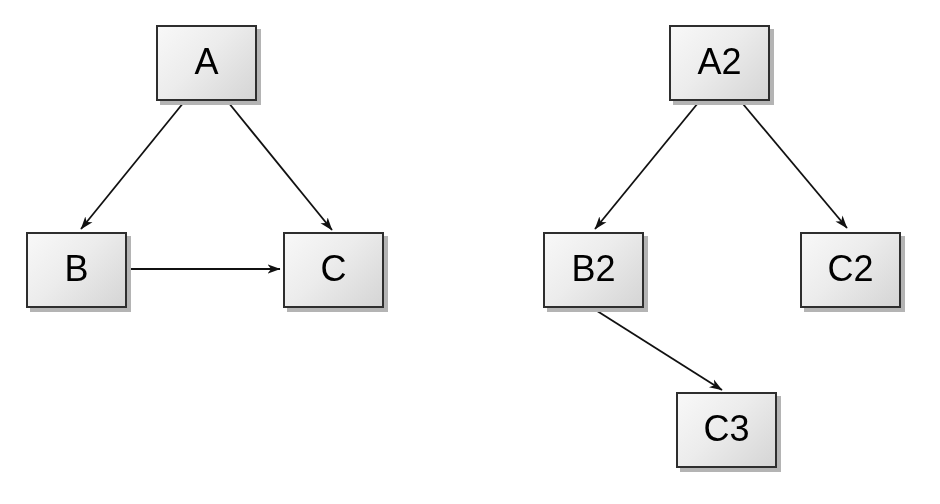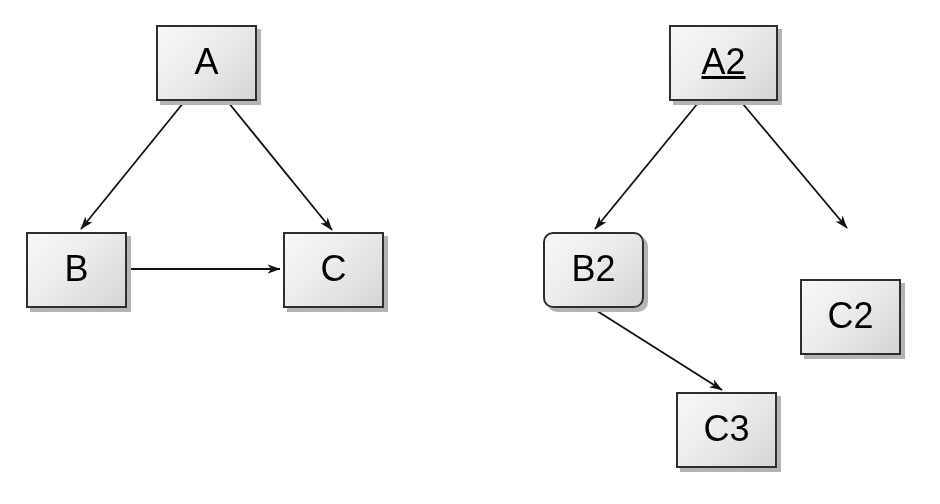--- a/index.html
+++ b/index.html
@@ -65,25 +65,25 @@
 
 <div class="node" style="left: 156px; top: 25px; width: 101px; height: 76px;">
       <span>A</span>
     </div>
     <div class="node" style="left: 26px; top: 232px; width: 101px; height: 76px;">
       <span>B</span>
     </div>
     <div class="node" style="left: 283px; top: 232px; width: 101px; height: 76px;">
       <span>C</span>
     </div>
-    <div class="node" style="left: 669px; top: 25px; width: 109px; height: 76px; text-decoration: underline;">
+    <div class="node" style="left: 669px; top: 25px; width: 101px; height: 76px;">
       <span>A2</span>
     </div>
-    <div class="node" style="left: 543px; top: 232px; width: 101px; height: 76px; border-radius: 10px;">
+    <div class="node" style="left: 543px; top: 232px; width: 101px; height: 76px;">
       <span>B2</span>
     </div>
-    <div class="node" style="left: 800px; top: 232px; width: 101px; height: 76px; margin-top: 47px;">
+    <div class="node" style="left: 800px; top: 232px; width: 101px; height: 76px;">
       <span>C2</span>
     </div>
     <div class="node" style="left: 676px; top: 392px; width: 101px; height: 76px; text-align: center;">
       <span>C3</span>
     </div>
   </div>
 
 </body></html>

